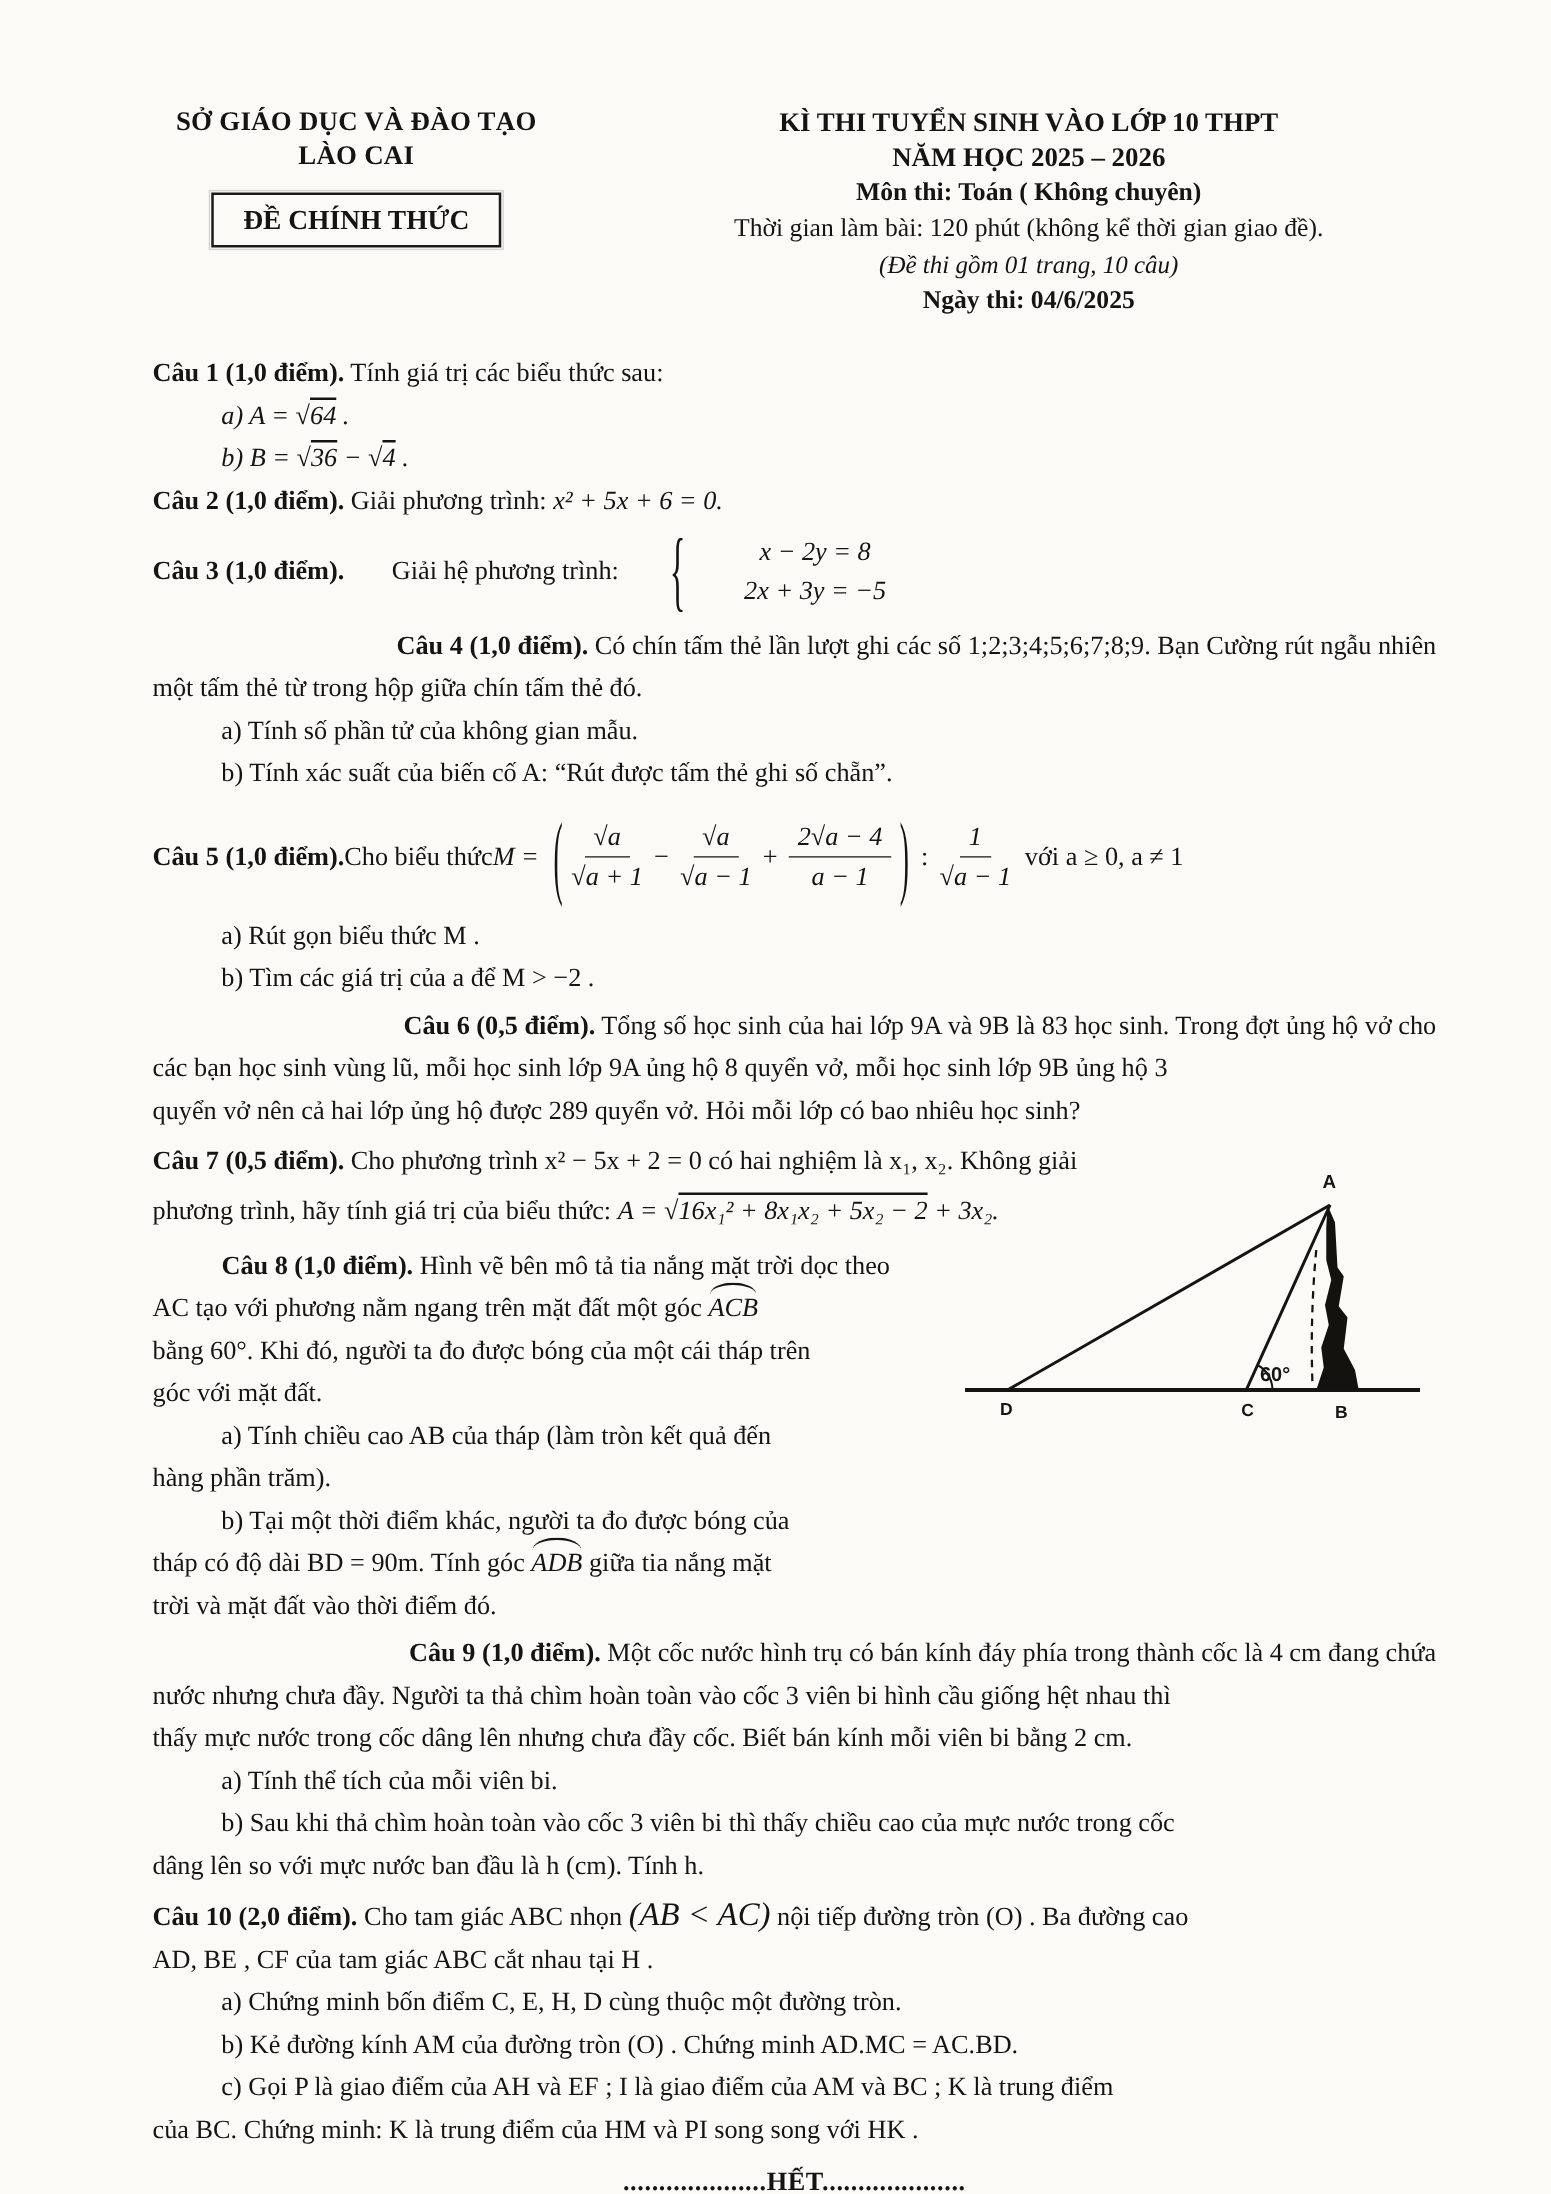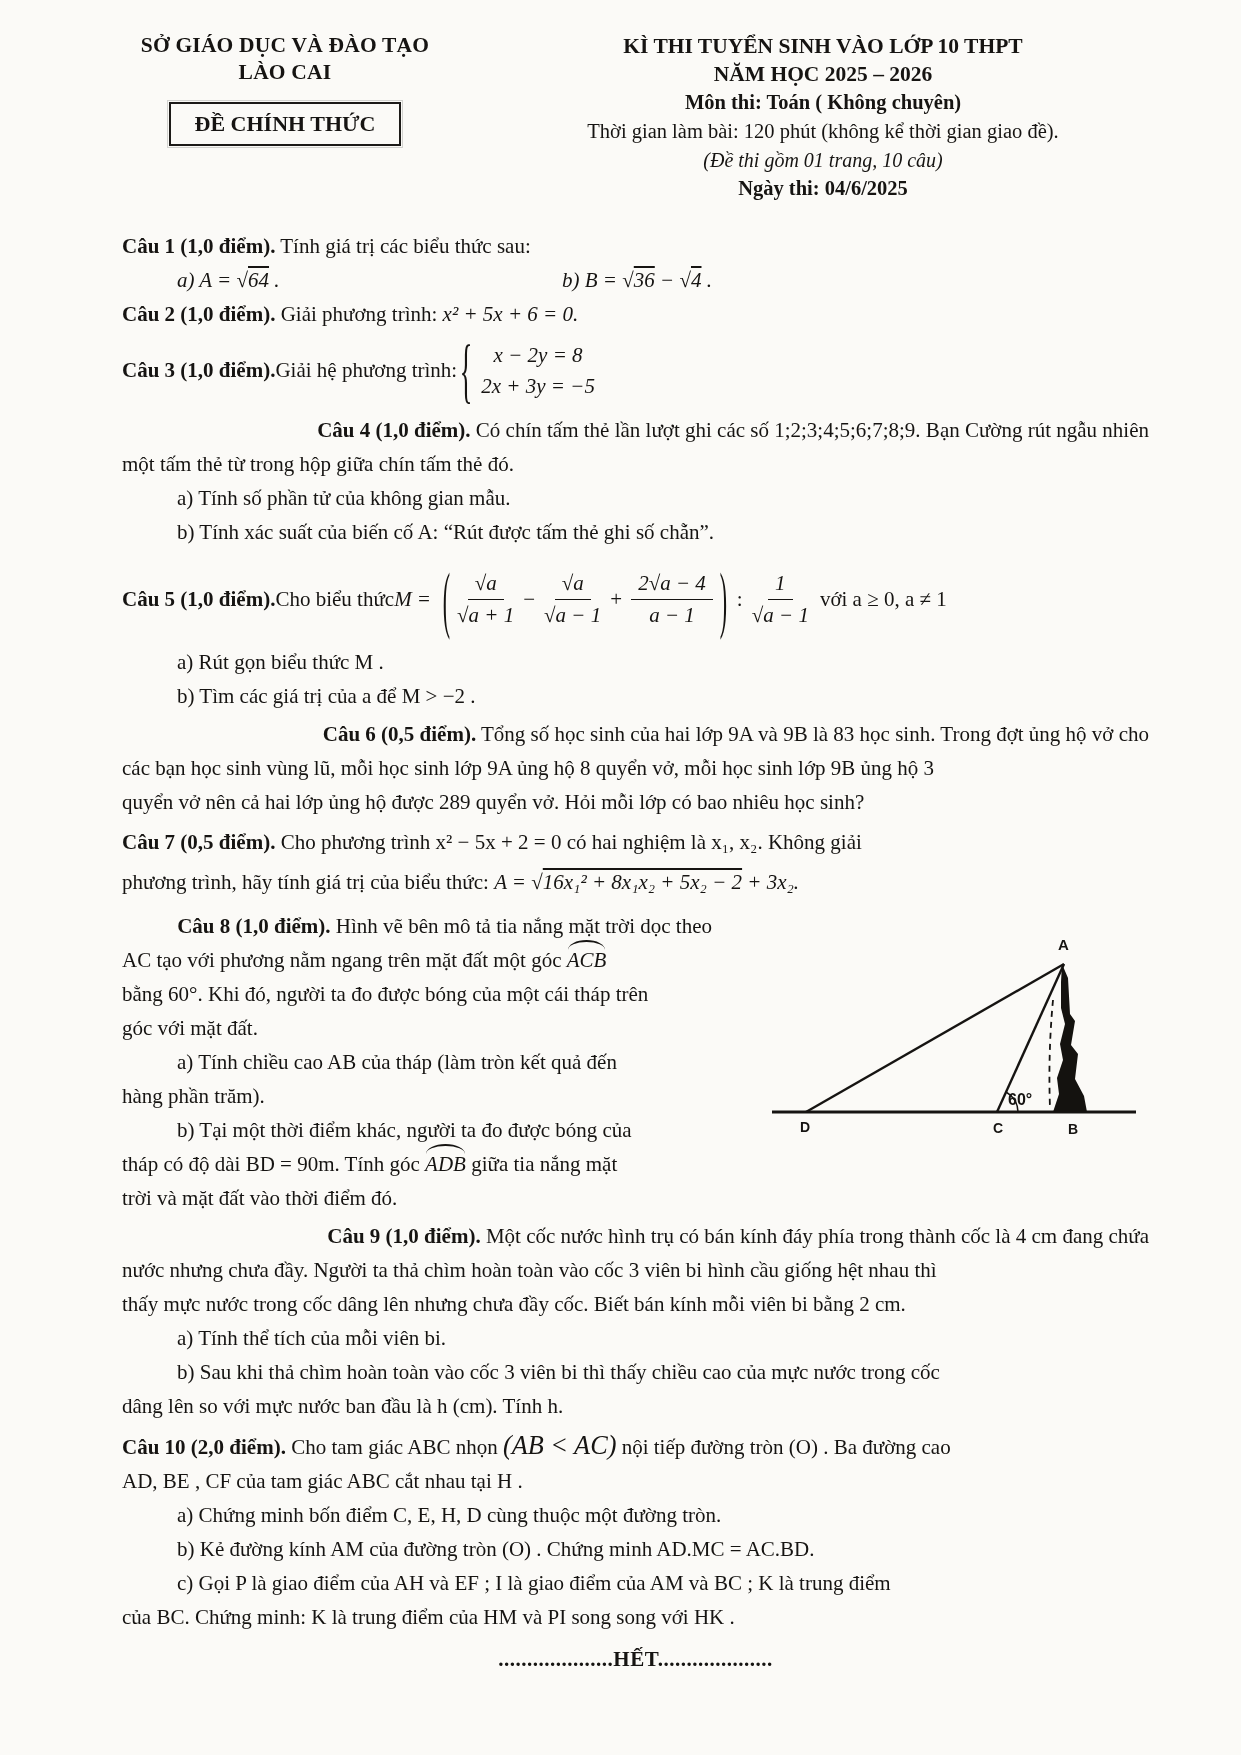--- a/index.html
+++ b/index.html
@@ -4,21 +4,21 @@
 <style>
   html,body{margin:0;padding:0;}
   body{
     width:1241px;height:1755px;overflow:hidden;
     background:#fbfaf7;color:#161412;
     font-family:"Liberation Serif","DejaVu Serif",serif;
   }
   .page{position:relative;width:1241px;height:1755px;box-sizing:border-box;}
 
   
-  .hdr{display:flex;padding-top:32px;}
+  .hdr{display:flex;padding-top:84px;}
   .hdr-left{width:360px;margin-left:105px;text-align:center;flex:none;}
   .hdr-left .l{font-weight:700;font-size:21.5px;line-height:27px;letter-spacing:.2px;}
   .official-box{display:inline-block;border:2.5px solid #1c1a18;padding:7px 24px;margin-top:16px;
     font-weight:700;font-size:22px;box-shadow:0 0 0 1px #faf9f6, 0 0 0 2px #3333;}
   .hdr-right{flex:1;text-align:center;padding-right:60px;}
   .hdr-right .r1,.hdr-right .r2{font-weight:700;font-size:21.5px;line-height:28px;}
   .hdr-right .r3{font-weight:700;font-size:20.5px;line-height:29px;}
   .hdr-right .r4{font-weight:400;font-size:20.5px;line-height:29px;}
   .hdr-right .r5{font-style:italic;font-weight:400;font-size:20px;line-height:28px;}
   .hdr-right .r6{font-weight:700;font-size:20.5px;line-height:29px;}
@@ -29,25 +29,25 @@
   .qh{font-weight:700;}
   .ind{padding-left:55px;}
   .it{font-style:italic;}
 
   
   .sqrt{white-space:nowrap;font-style:italic;}
   .sqrt::before{content:"√";font-style:normal;}
   .rad{text-decoration:overline;}
 
   
-  .q1-row{display:flex;}
+  .q1-row{display:flex;flex-direction:column;}
   .q1-a{width:385px;flex:none;}
 
   
-  .sysline{display:flex;align-items:center;min-height:78px;}
+  .sysline{display:flex;align-items:center;min-height:78px;gap:38px;}
   .brace{display:inline-block;transform:scale(1.25,3.4);transform-origin:center;
     font-weight:400;margin:0 10px 0 4px;}
   .brace::before{content:"{";}
   .sys-eqs{display:inline-flex;flex-direction:column;gap:5px;font-style:italic;line-height:26px;align-items:center;}
 
   
   .q5-row{display:flex;align-items:center;min-height:92px;flex-wrap:nowrap;}
   .frac{display:inline-flex;flex-direction:column;align-items:center;font-style:italic;
     line-height:25px;margin:0 3px;}
   .frac .num{padding:0 7px 3px;border-bottom:1.8px solid #161412;}

